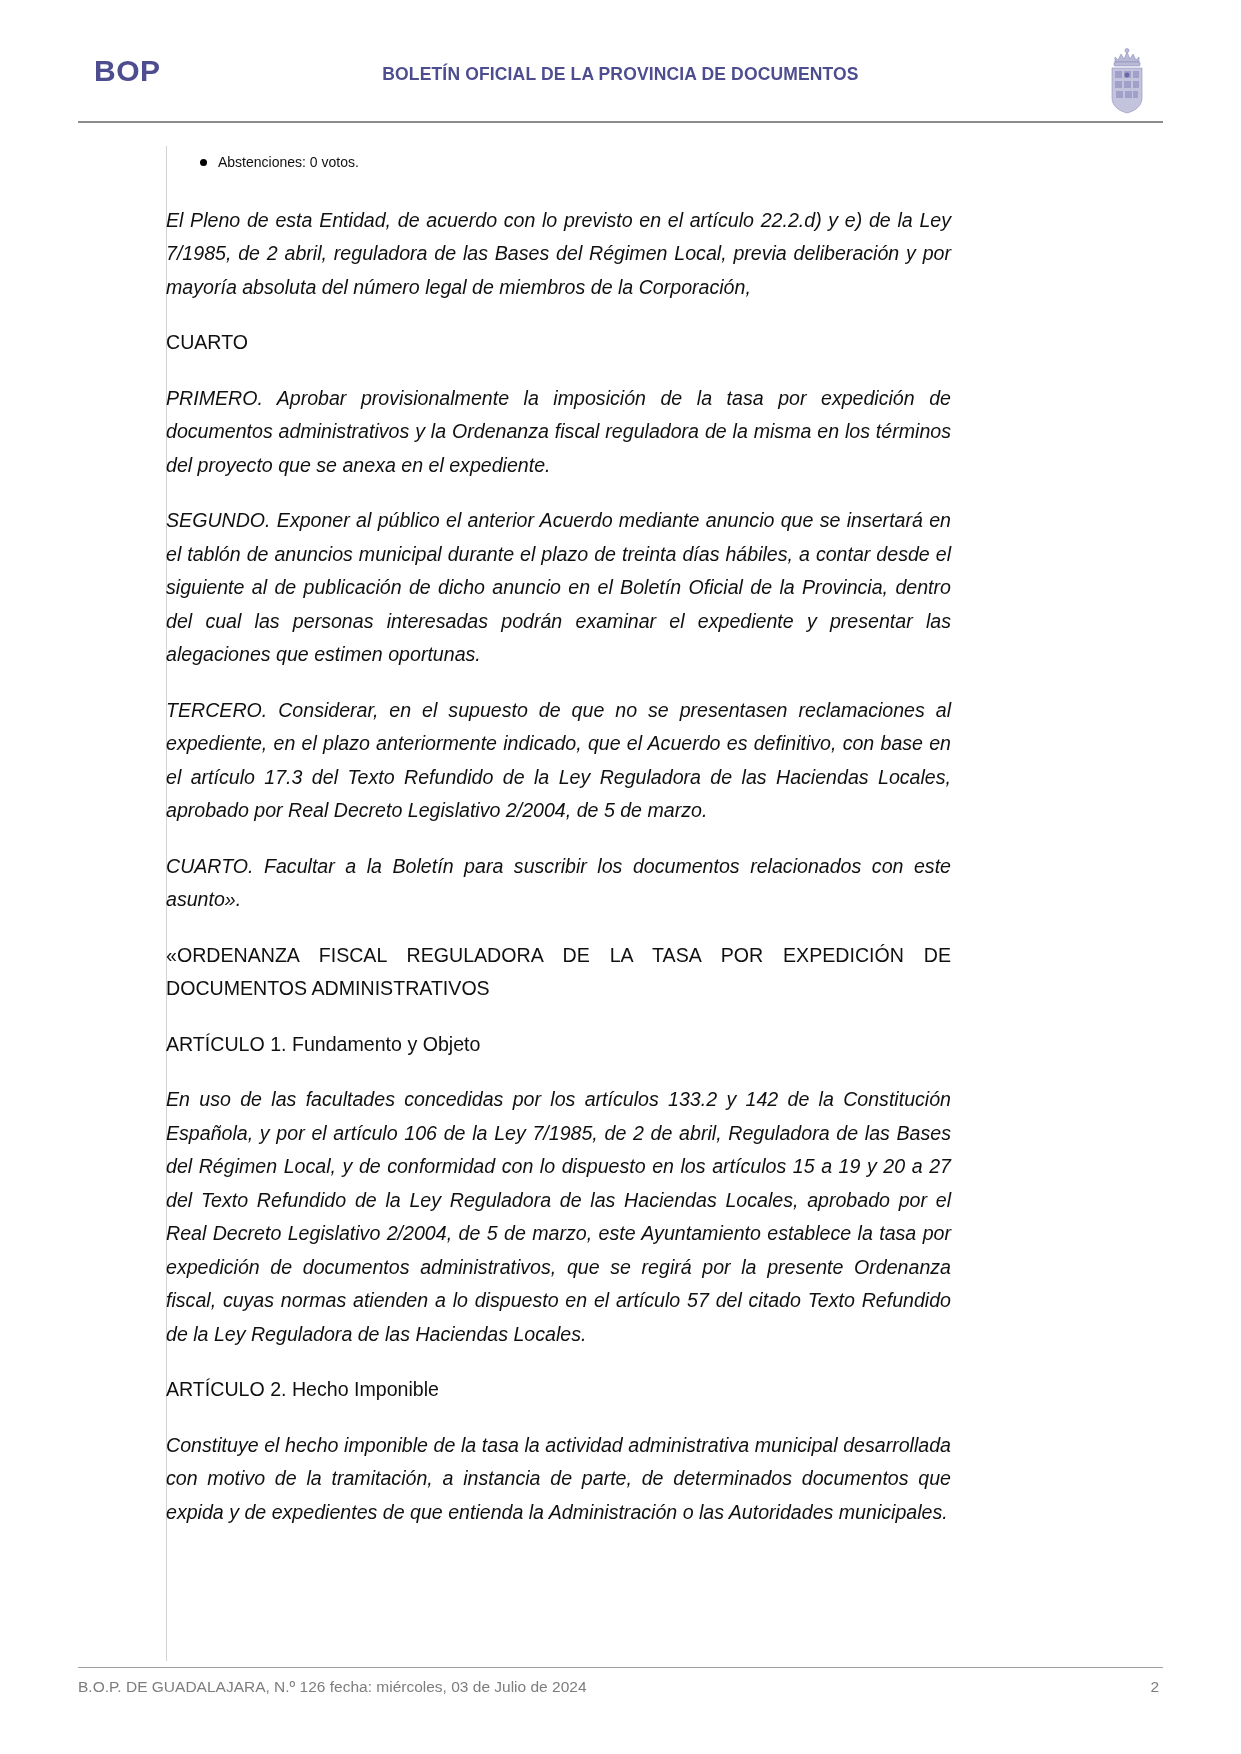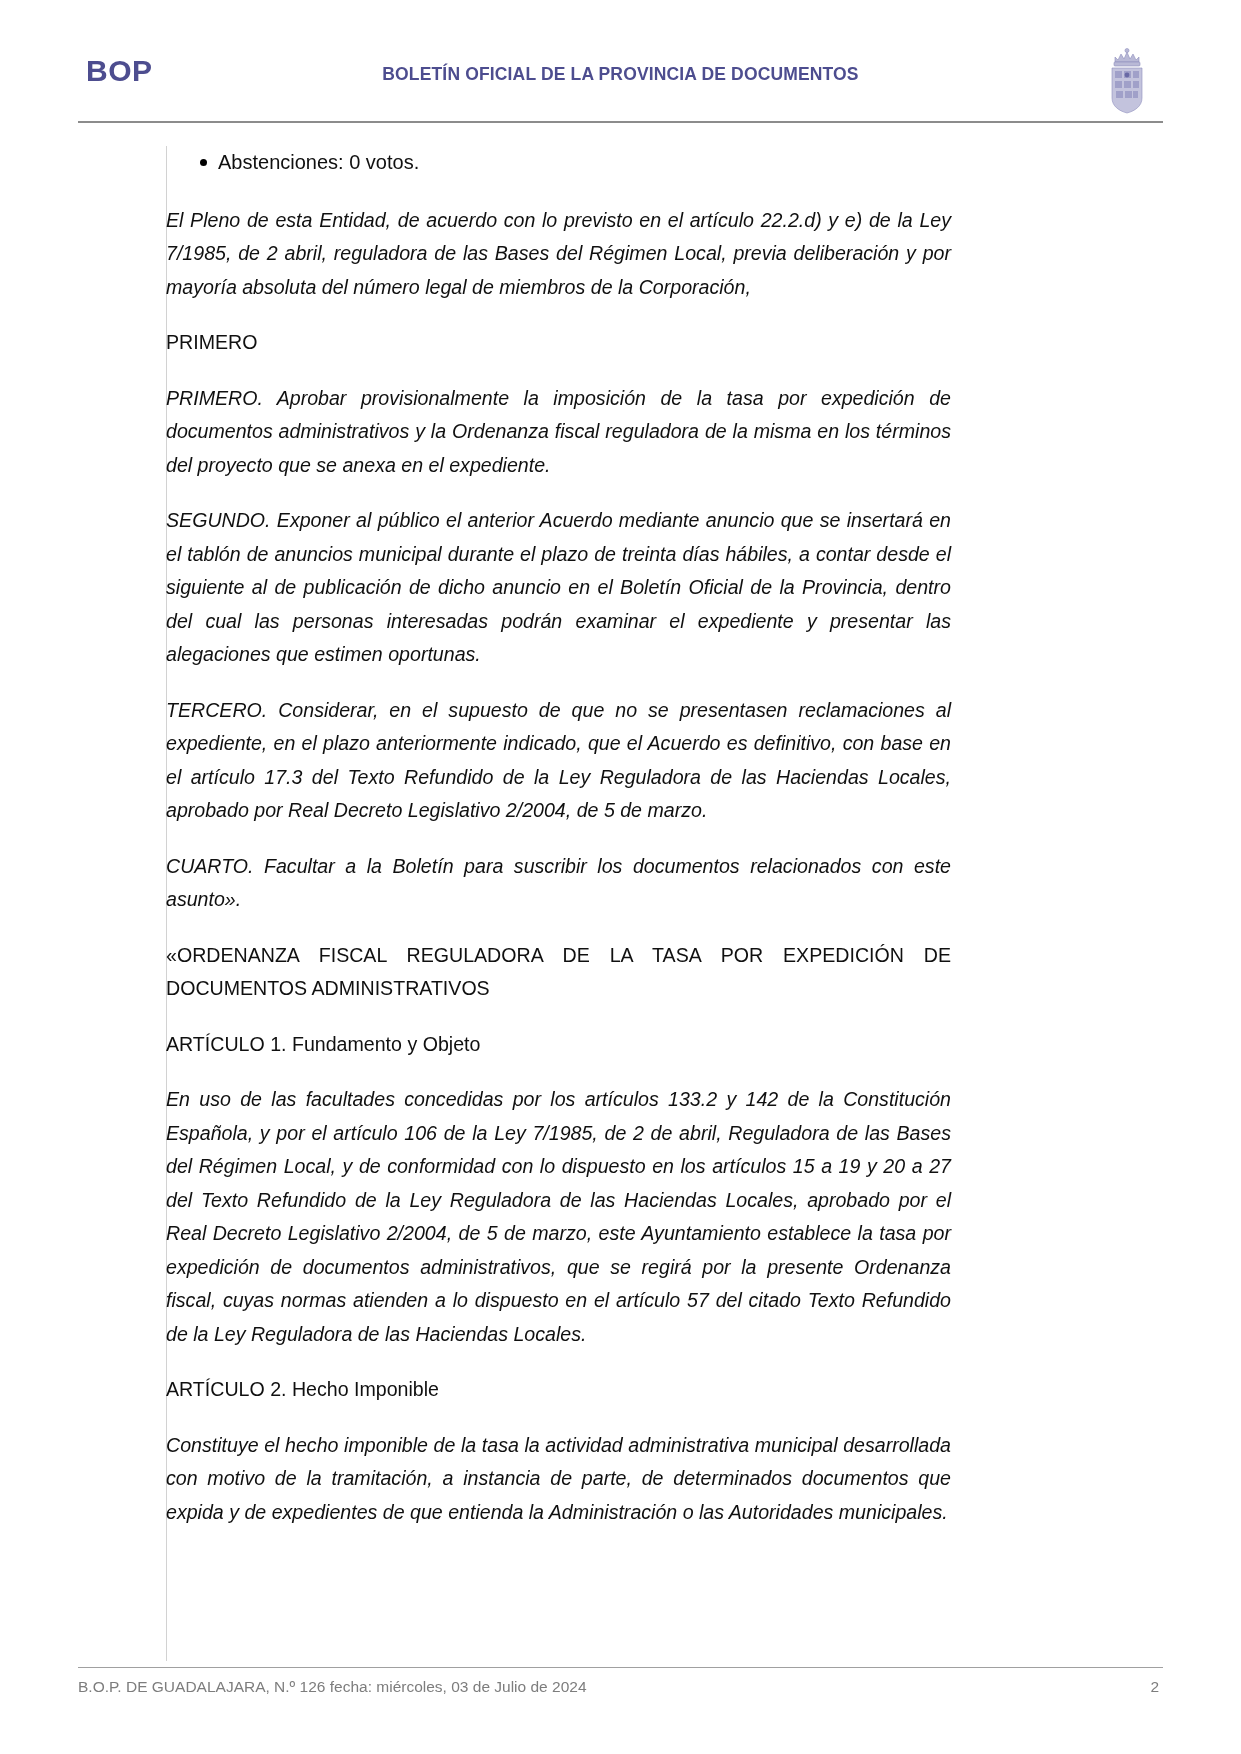--- a/index.html
+++ b/index.html
@@ -26,21 +26,21 @@
   
   .header {
     position: absolute;
     left: 78px;
     top: 44px;
     width: 1085px;
     height: 68px;
   }
   .bop-logo {
     position: absolute;
-    left: 8px;
+    left: 16px;
     top: 12px;
     font-size: 30px;
     font-weight: bold;
     letter-spacing: 0.5px;
     color: #4d4d8f;
     line-height: 1;
   }
   .header-title {
     position: absolute;
     left: 0;
@@ -104,21 +104,21 @@
     font-style: italic;
   }
 
   ul.bullets {
     margin: 0 0 24px 0;
     padding: 0 0 0 52px;
     list-style: none;
   }
   ul.bullets li {
     position: relative;
-    font-size: 20px;
+    font-size: 14px;
     line-height: 33.5px;
     color: #101010;
   }
   ul.bullets li .dot {
     position: absolute;
     left: -18px;
     top: 13px;
     width: 7px;
     height: 7px;
     border-radius: 50%;
@@ -216,21 +216,21 @@
 
       <ul class="bullets">
         <li>
           <span class="dot"></span>
           <span>Abstenciones: 0 votos.</span>
         </li>
       </ul>
 
       <p class="para">El Pleno de esta Entidad, de acuerdo con lo previsto en el artículo 22.2.d) y e) de la Ley 7/1985, de 2 abril, reguladora de las Bases del Régimen Local, previa deliberación y por mayoría absoluta del número legal de miembros de la Corporación,</p>
 
-      <p class="plain">PRIMERO</p>
+      <p class="plain">CUARTO</p>
 
       <p class="para">PRIMERO. Aprobar provisionalmente la imposición de la tasa por expedición de documentos administrativos y la Ordenanza fiscal reguladora de la misma en los términos del proyecto que se anexa en el expediente.</p>
 
       <p class="para">SEGUNDO. Exponer al público el anterior Acuerdo mediante anuncio que se insertará en el tablón de anuncios municipal durante el plazo de treinta días hábiles, a contar desde el siguiente al de publicación de dicho anuncio en el Boletín Oficial de la Provincia, dentro del cual las personas interesadas podrán examinar el expediente y presentar las alegaciones que estimen oportunas.</p>
 
 
       <p class="para">TERCERO. Considerar, en el supuesto de que no se presentasen reclamaciones al expediente, en el plazo anteriormente indicado, que el Acuerdo es definitivo, con base en el artículo 17.3 del Texto Refundido de la Ley Reguladora de las Haciendas Locales, aprobado por Real Decreto Legislativo 2/2004, de 5 de marzo.</p>
 
       <p class="para">CUARTO. Facultar a la Boletín para suscribir los documentos relacionados con este asunto».</p>
 

